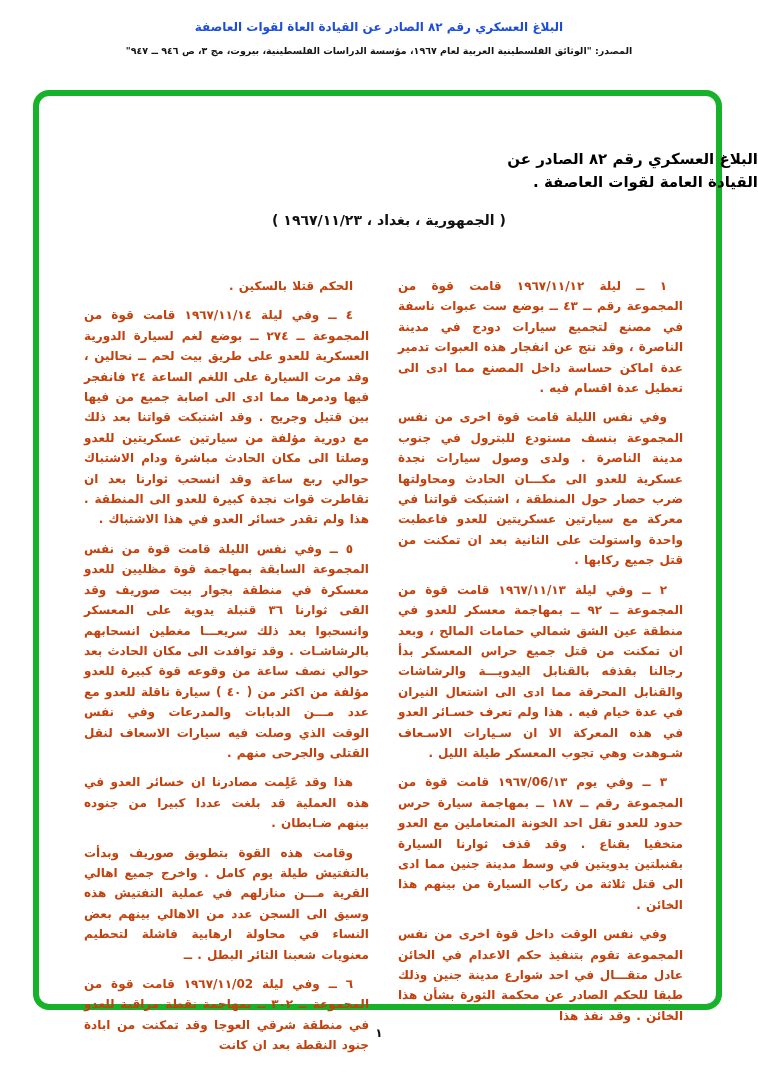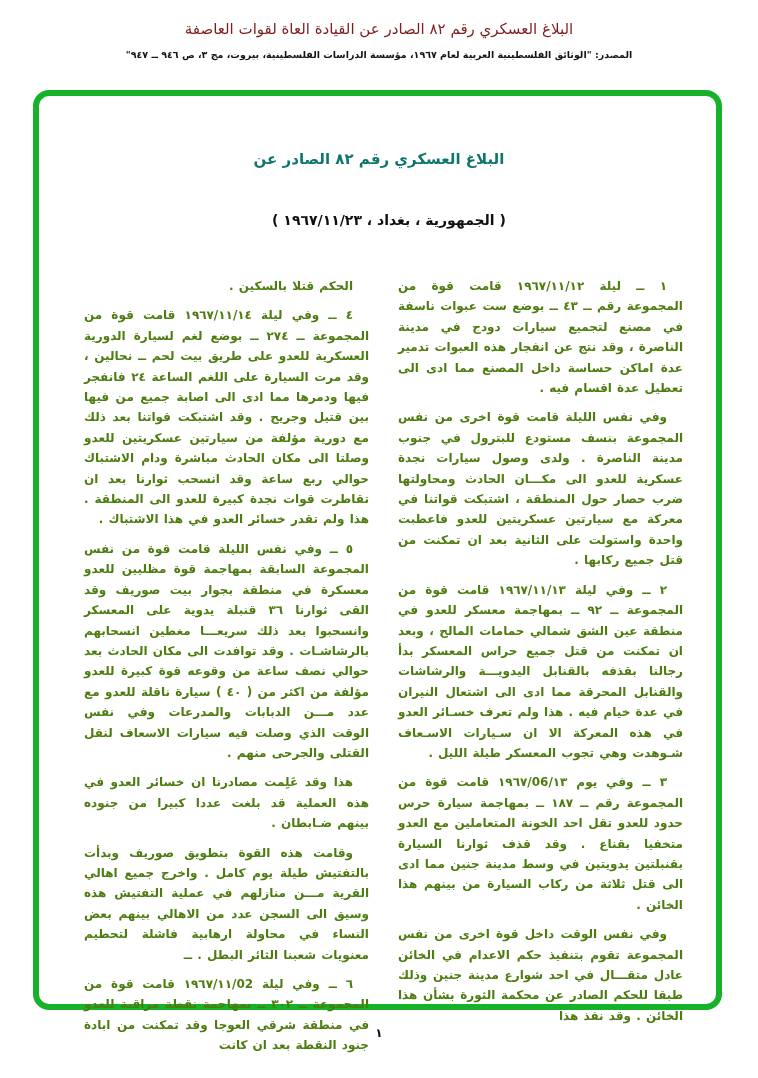--- a/index.html
+++ b/index.html
@@ -4,63 +4,64 @@
 <style>
   html,body{margin:0;padding:0;}
   body{
     width:758px;height:1078px;position:relative;background:#ffffff;
     font-family:"DejaVu Sans",sans-serif;color:#161616;overflow:hidden;
   }
   .page-header{
     position:absolute;top:20px;right:0;left:0;text-align:center;direction:rtl;
   }
   .page-header .h-title{
-    font-size:15px;font-weight:normal;letter-spacing:.2px;color:#7f1d1d;
+    font-size:12px;font-weight:bold;letter-spacing:.2px;color:#1d4ed8;
   }
   .page-header .h-source{
     font-size:9.5px;font-weight:bold;margin-top:11px;color:#141414;
   }
   .doc-frame{
     position:absolute;left:33px;top:90px;width:677px;height:908px;
     border:6px solid #16b229;border-radius:16px;background:#ffffff;
   }
   .doc-title{
-    position:absolute;top:148px;right:0;left:0;text-align:center;direction:rtl;
-    font-size:15px;font-weight:bold;line-height:23px;color:#0f766e;
+    position:absolute;top:148px;right:0;left:0;direction:rtl;
+    font-size:15px;font-weight:bold;line-height:23px;color:#000000;
   }
   .doc-dateline{
     position:absolute;top:212px;right:0;left:0;text-align:center;direction:rtl;
     font-size:14px;font-weight:bold;color:#101010;margin-left:20px;
   }
   .columns{
     position:absolute;top:276px;left:77px;width:606px;
     display:flex;direction:rtl;gap:22px;
   }
   .col{flex:1;min-width:0;direction:rtl;}
   .col p{
     margin:0 0 9px 7px;font-size:12px;font-weight:bold;line-height:20.4px;
-    text-align:justify;text-indent:16px;color:#4d7c0f;word-spacing:1px;
+    text-align:justify;text-indent:16px;color:#c2410c;word-spacing:1px;
   }
   .page-number{
     position:absolute;top:1026px;right:0;left:0;text-align:center;
     font-size:12px;font-weight:bold;color:#101010;
   }
 </style>
 </head>
 <body>
 
 <div class="page-header">
   <div class="h-title">البلاغ العسكري رقم ٨٢ الصادر عن القيادة العاة لقوات العاصفة</div>
   <div class="h-source">المصدر: "الوثائق الفلسطينية العربية لعام ١٩٦٧، مؤسسة الدراسات الفلسطينية، بيروت، مج ٣، ص ٩٤٦ ــ ٩٤٧"</div>
 </div>
 
 <div class="doc-frame"></div>
 
 <div class="doc-title">
   <div>البلاغ العسكري رقم ٨٢ الصادر عن</div>
+  <div>القيادة العامة لقوات العاصفة .</div>
 </div>
 
 <div class="doc-dateline">( الجمهورية ، بغداد ، ١٩٦٧/١١/٢٣ )</div>
 
 <div class="columns">
   <div class="col">
     <p>١ ــ ليلة ١٩٦٧/١١/١٢ قامت قوة من المجموعة رقم ــ ٤٣ ــ بوضع ست عبوات ناسفة في مصنع لتجميع سيارات دودج في مدينة الناصرة ، وقد نتج عن انفجار هذه العبوات تدمير عدة اماكن حساسة داخل المصنع مما ادى الى تعطيل عدة اقسام فيه .</p>
     <p>وفي نفس الليلة قامت قوة اخرى من نفس المجموعة بنسف مستودع للبترول في جنوب مدينة الناصرة . ولدى وصول سيارات نجدة عسكرية للعدو الى مكـــان الحادث ومحاولتها ضرب حصار حول المنطقة ، اشتبكت قواتنا في معركة مع سيارتين عسكريتين للعدو فاعطبت واحدة واستولت على الثانية بعد ان تمكنت من قتل جميع ركابها .</p>
     <p>٢ ــ وفي ليلة ١٩٦٧/١١/١٣ قامت قوة من المجموعة ــ ٩٢ ــ بمهاجمة معسكر للعدو في منطقة عين الشق شمالي حمامات المالح ، وبعد ان تمكنت من قتل جميع حراس المعسكر بدأ رجالنا بقذفه بالقنابل اليدويـــة والرشاشات والقنابل المحرقة مما ادى الى اشتعال النيران في عدة خيام فيه . هذا ولم تعرف خسـائر العدو في هذه المعركة الا ان سـيارات الاسـعاف شـوهدت وهي تجوب المعسكر طيلة الليل .</p>
     <p>٣ ــ وفي يوم ١٩٦٧/06/١٣ قامت قوة من المجموعة رقم ــ ١٨٧ ــ بمهاجمة سيارة حرس حدود للعدو تقل احد الخونة المتعاملين مع العدو متخفيا بقناع . وقد قذف ثوارنا السيارة بقنبلتين يدويتين في وسط مدينة جنين مما ادى الى قتل ثلاثة من ركاب السيارة من بينهم هذا الخائن .</p>

